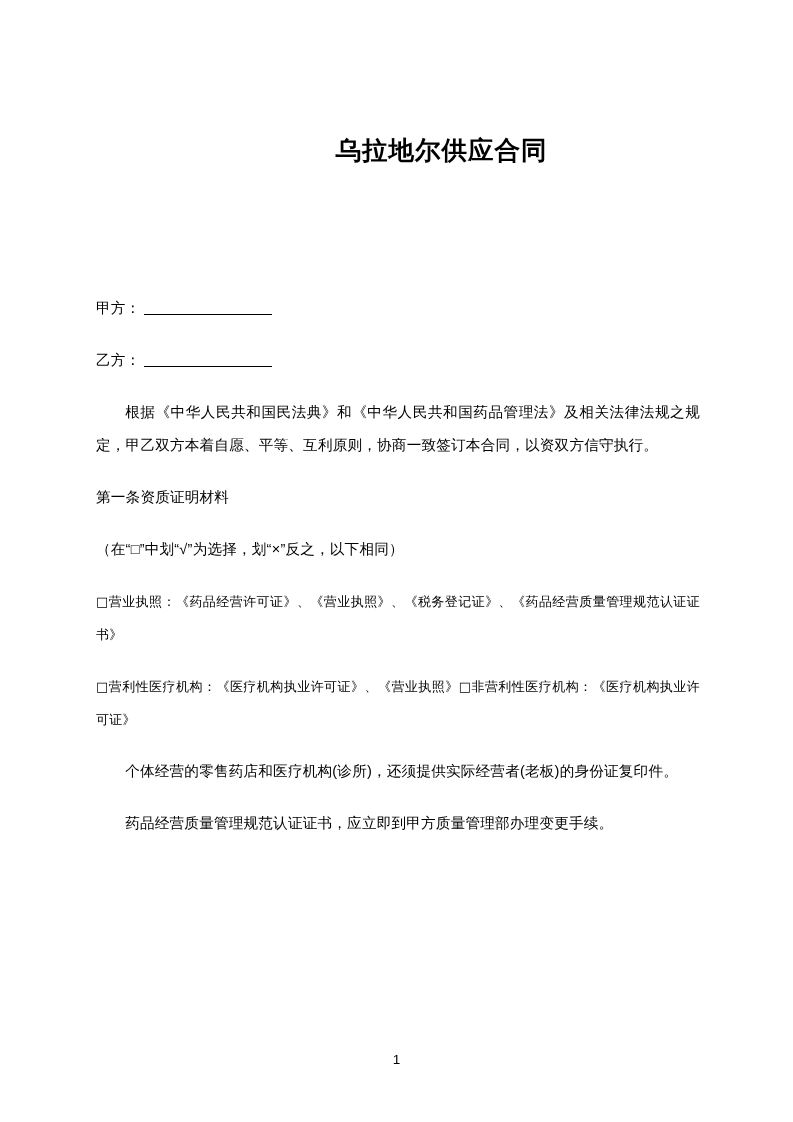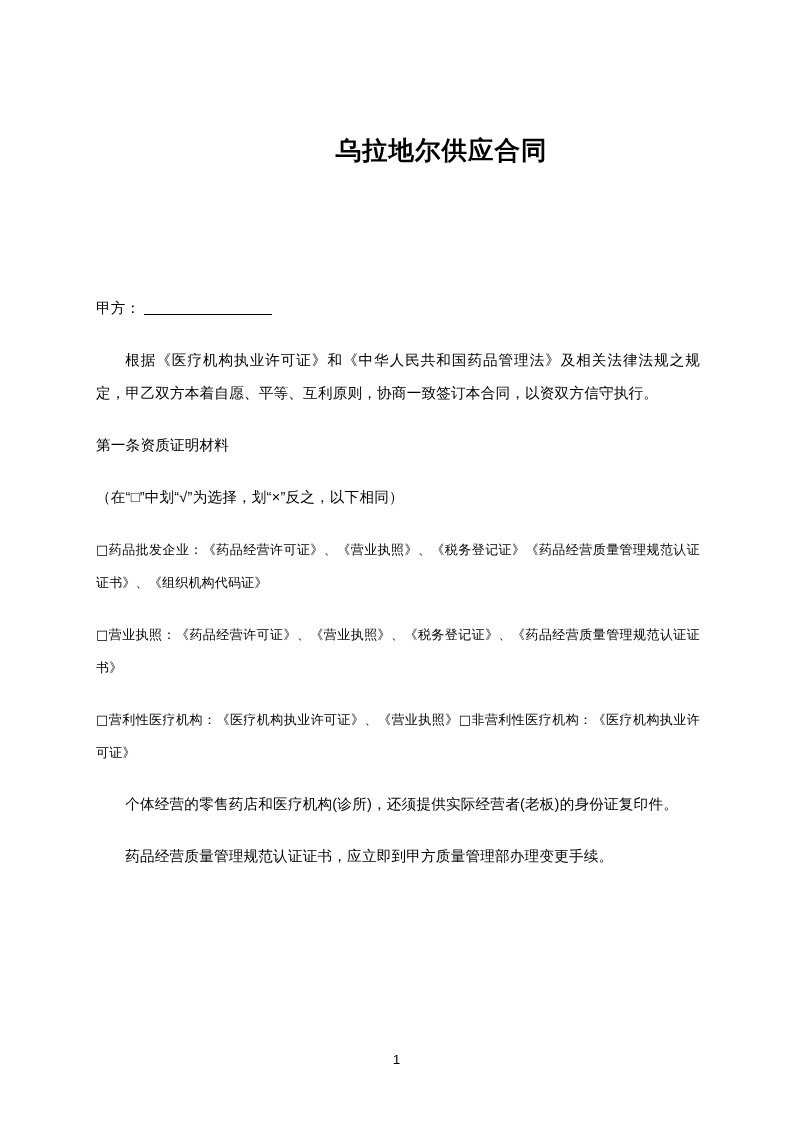--- a/index.html
+++ b/index.html
@@ -77,29 +77,29 @@
 <body>
 
 <div class="page">
 
   <div class="doc-title">乌拉地尔供应合同</div>
 
   <div class="body-block">
 
     <p class="para"><span>甲方：</span><span class="blank-line"></span></p>
 
+    <p class="para"><span>乙方：</span><span class="blank-line"></span></p>
 
-    <p class="para indent">根据《医疗机构执业许可证》和《中华人民共和国药品管理法》及相关法律法规之规定，甲乙双方本着自愿、平等、互利原则，协商一致签订本合同，以资双方信守执行。</p>
+    <p class="para indent">根据《中华人民共和国民法典》和《中华人民共和国药品管理法》及相关法律法规之规定，甲乙双方本着自愿、平等、互利原则，协商一致签订本合同，以资双方信守执行。</p>
 
     <p class="para">第一条资质证明材料</p>
 
 
     <p class="para">（在“□”中划“√”为选择，划“×”反之，以下相同）</p>
 
-    <p class="para box">□药品批发企业：《药品经营许可证》、《营业执照》、《税务登记证》《药品经营质量管理规范认证证书》、《组织机构代码证》</p>
 
     <p class="para box">□营业执照：《药品经营许可证》、《营业执照》、《税务登记证》、《药品经营质量管理规范认证证书》</p>
 
     <p class="para box">□营利性医疗机构：《医疗机构执业许可证》、《营业执照》□非营利性医疗机构：《医疗机构执业许可证》</p>
 
     <p class="para indent">个体经营的零售药店和医疗机构(诊所)，还须提供实际经营者(老板)的身份证复印件。</p>
 
     <p class="para indent">药品经营质量管理规范认证证书，应立即到甲方质量管理部办理变更手续。</p>
 
   </div>

